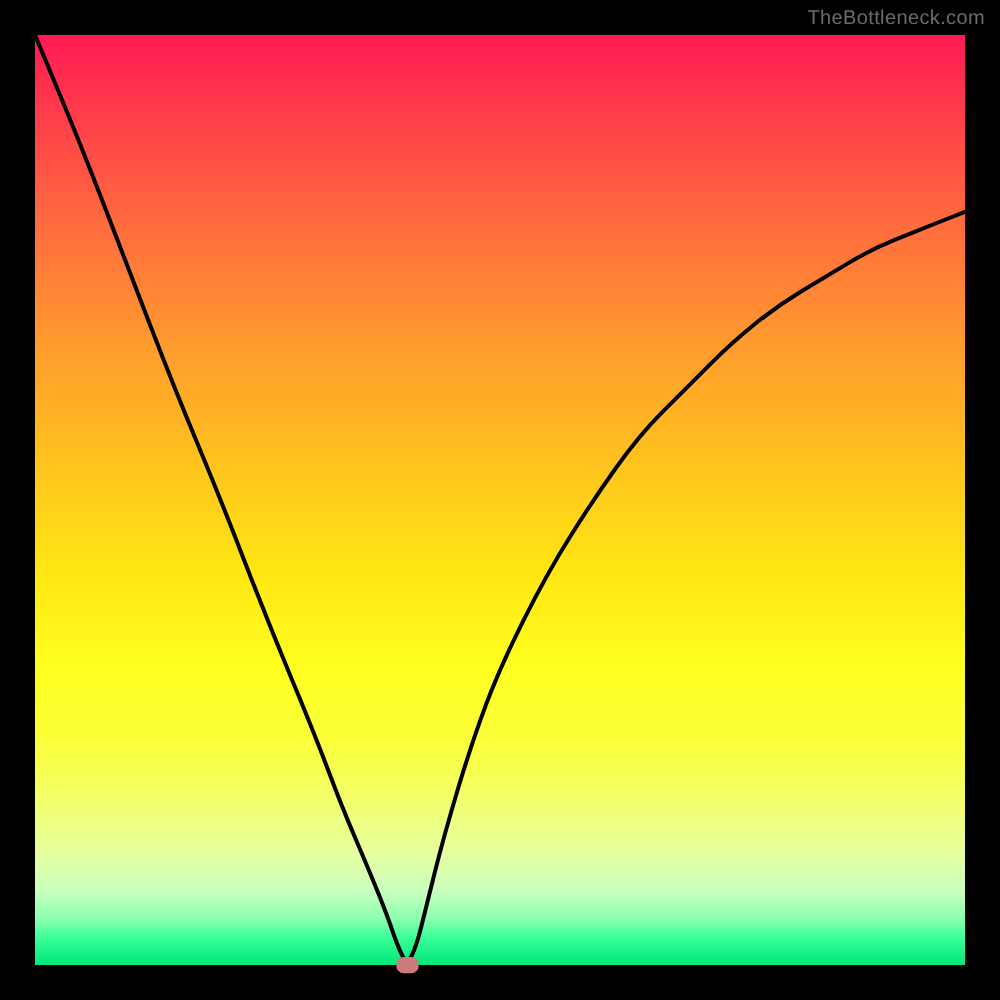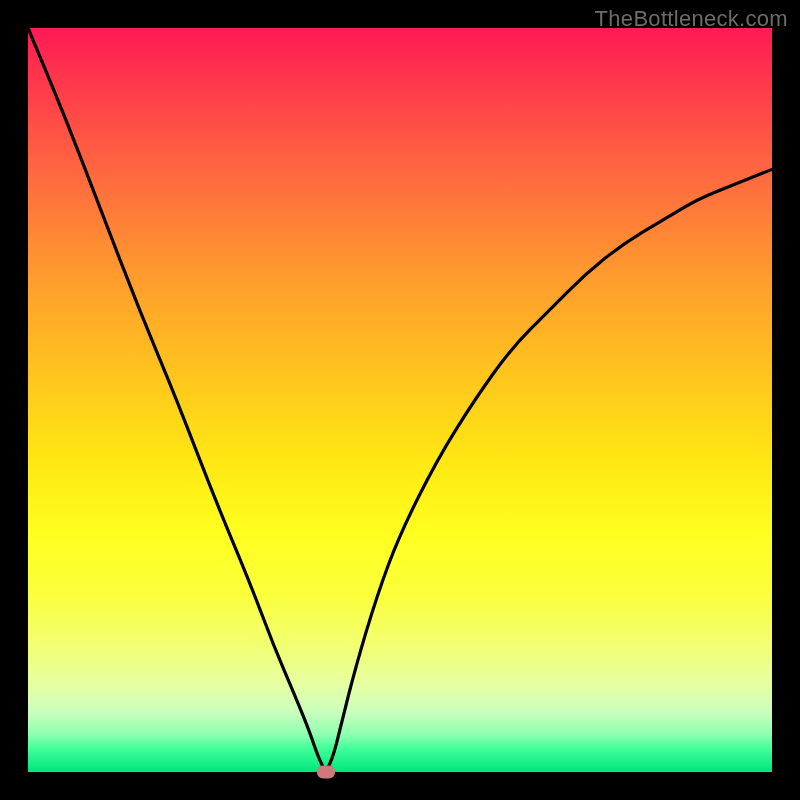--- a/index.html
+++ b/index.html
@@ -37,21 +37,21 @@
       #8cffb0 95%,
       #3cff98 97%,
       #00e67a 100%
     );
   }
   .watermark {
     position: absolute;
     top: 6px;
     right: 12px;
     color: #6b6b6b;
-    font-size: 22px;
+    font-size: 16px;
     font-weight: 500;
     letter-spacing: 0.3px;
     user-select: none;
   }
   .curve-svg {
     position: absolute;
     left: 0;
     top: 0;
     width: 744px;
     height: 744px;

